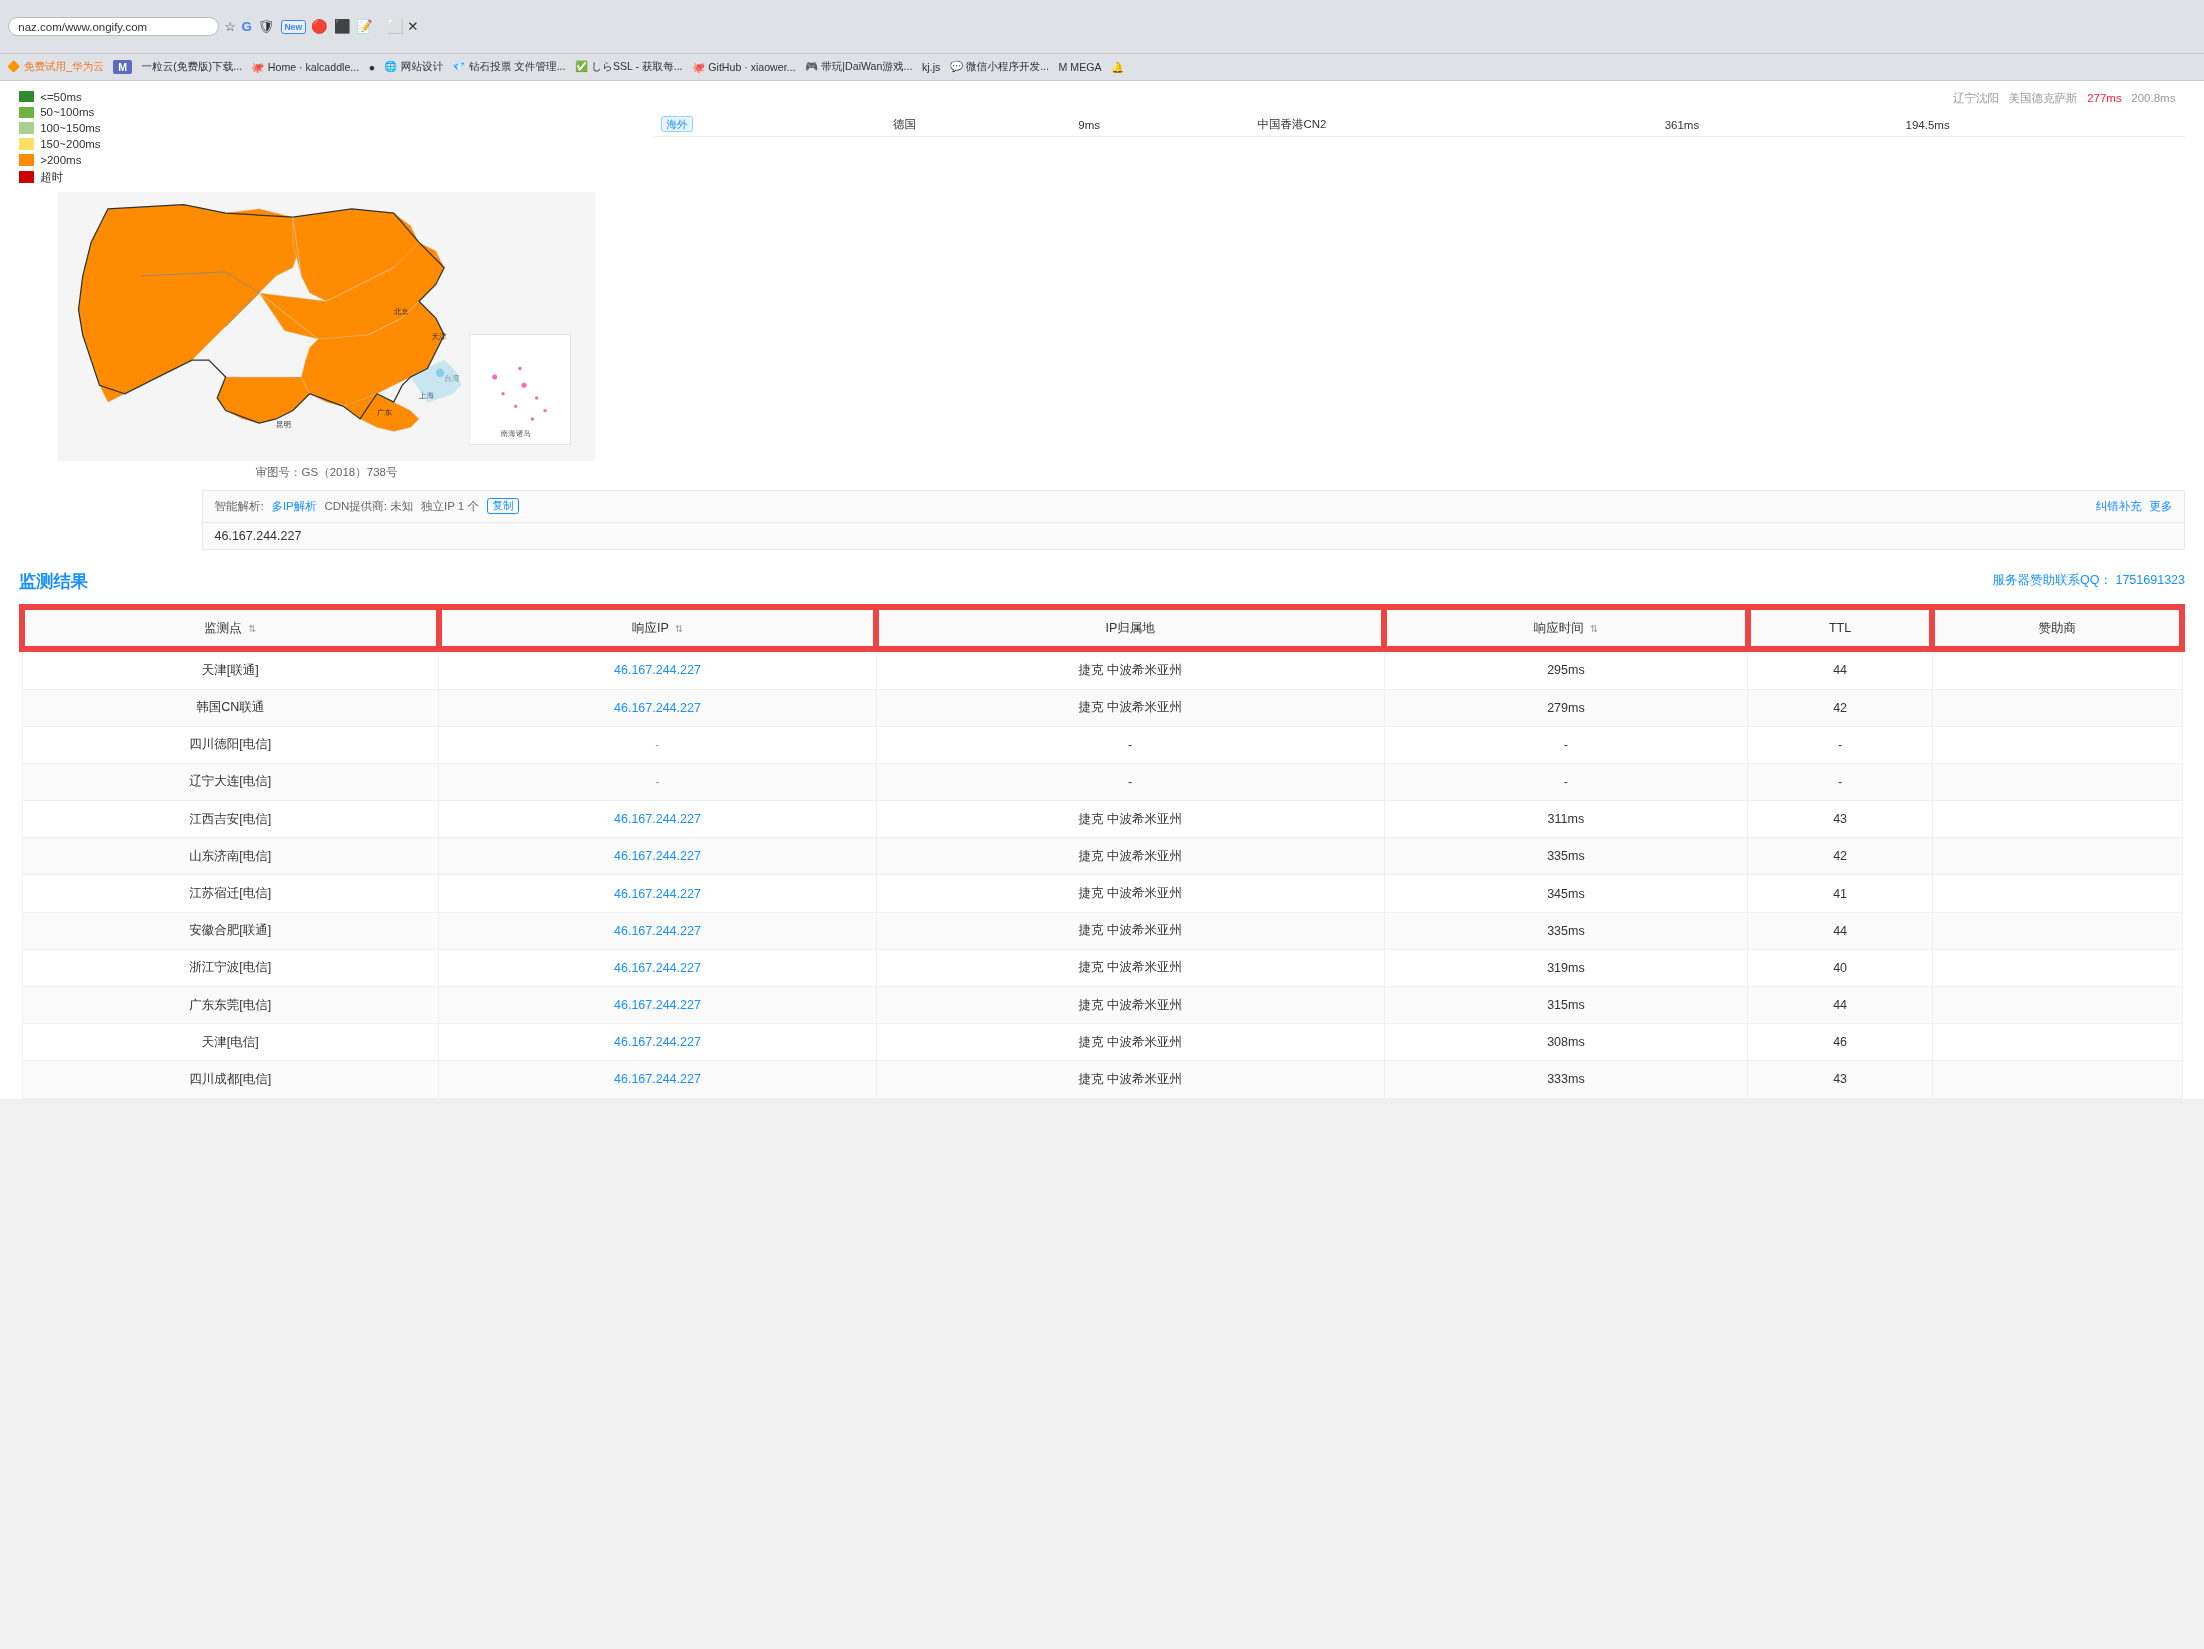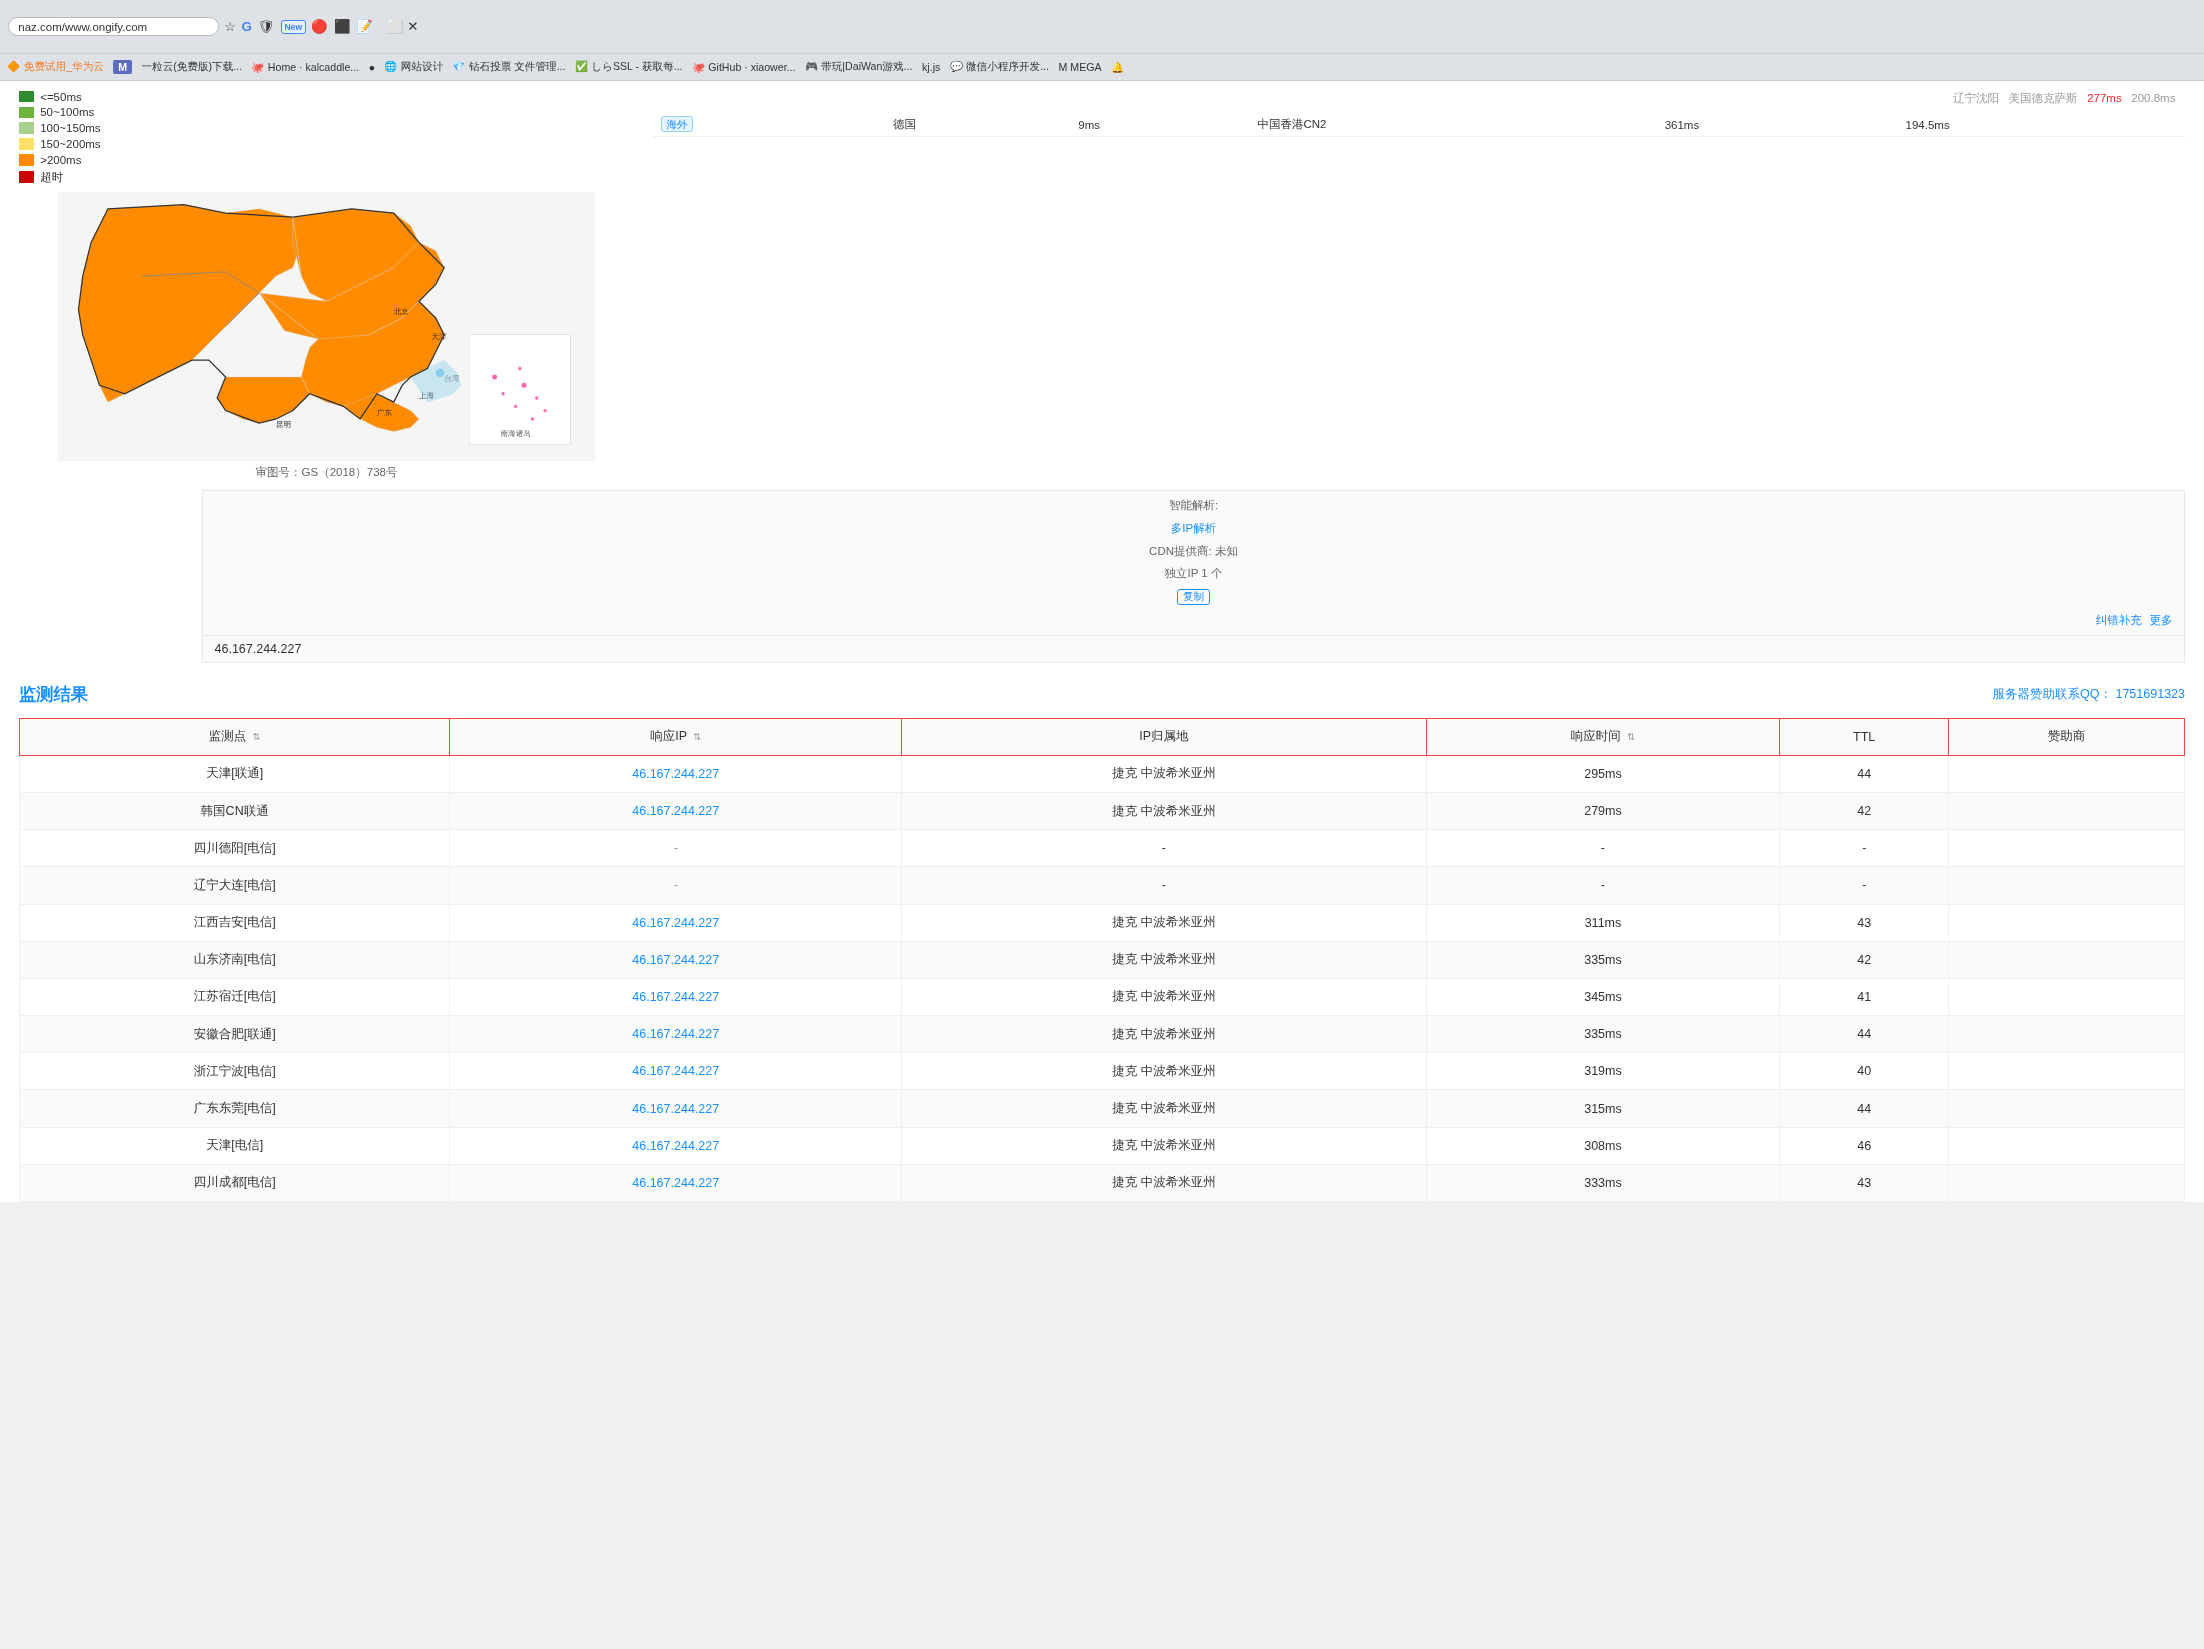--- a/index.html
+++ b/index.html
@@ -92,21 +92,20 @@
     .info-bar {
       background: #fafafa;
       border: 1px solid #e8e8e8;
       margin: 0 19px 0 202px;
       padding: 7.7px 11.5px;
       font-size: 11.5px;
       color: #666;
       display: flex;
       align-items: center;
       gap: 7.7px;
-      flex-direction: column;
     }
     .info-bar a, .link-blue {
       color: #1890ff;
       text-decoration: none;
       cursor: pointer;
     }
     .info-bar .right-links {
       margin-left: auto;
       display: flex;
       gap: 7.7px;
@@ -156,21 +155,21 @@
     }
 
     
     .results-table {
       width: 100%;
       border-collapse: collapse;
       font-size: 12.5px;
     }
     .results-table th {
       background: #fafafa;
-      border: 1px solid #ef4444;
+      border: 6px solid #ef4444;
       padding: 9.6px 7.7px;
       text-align: center;
       font-weight: normal;
       color: #333;
     }
     .results-table td {
       border: 1px solid #f0f0f0;
       padding: 9.6px 7.7px;
       text-align: center;
       color: #333;

